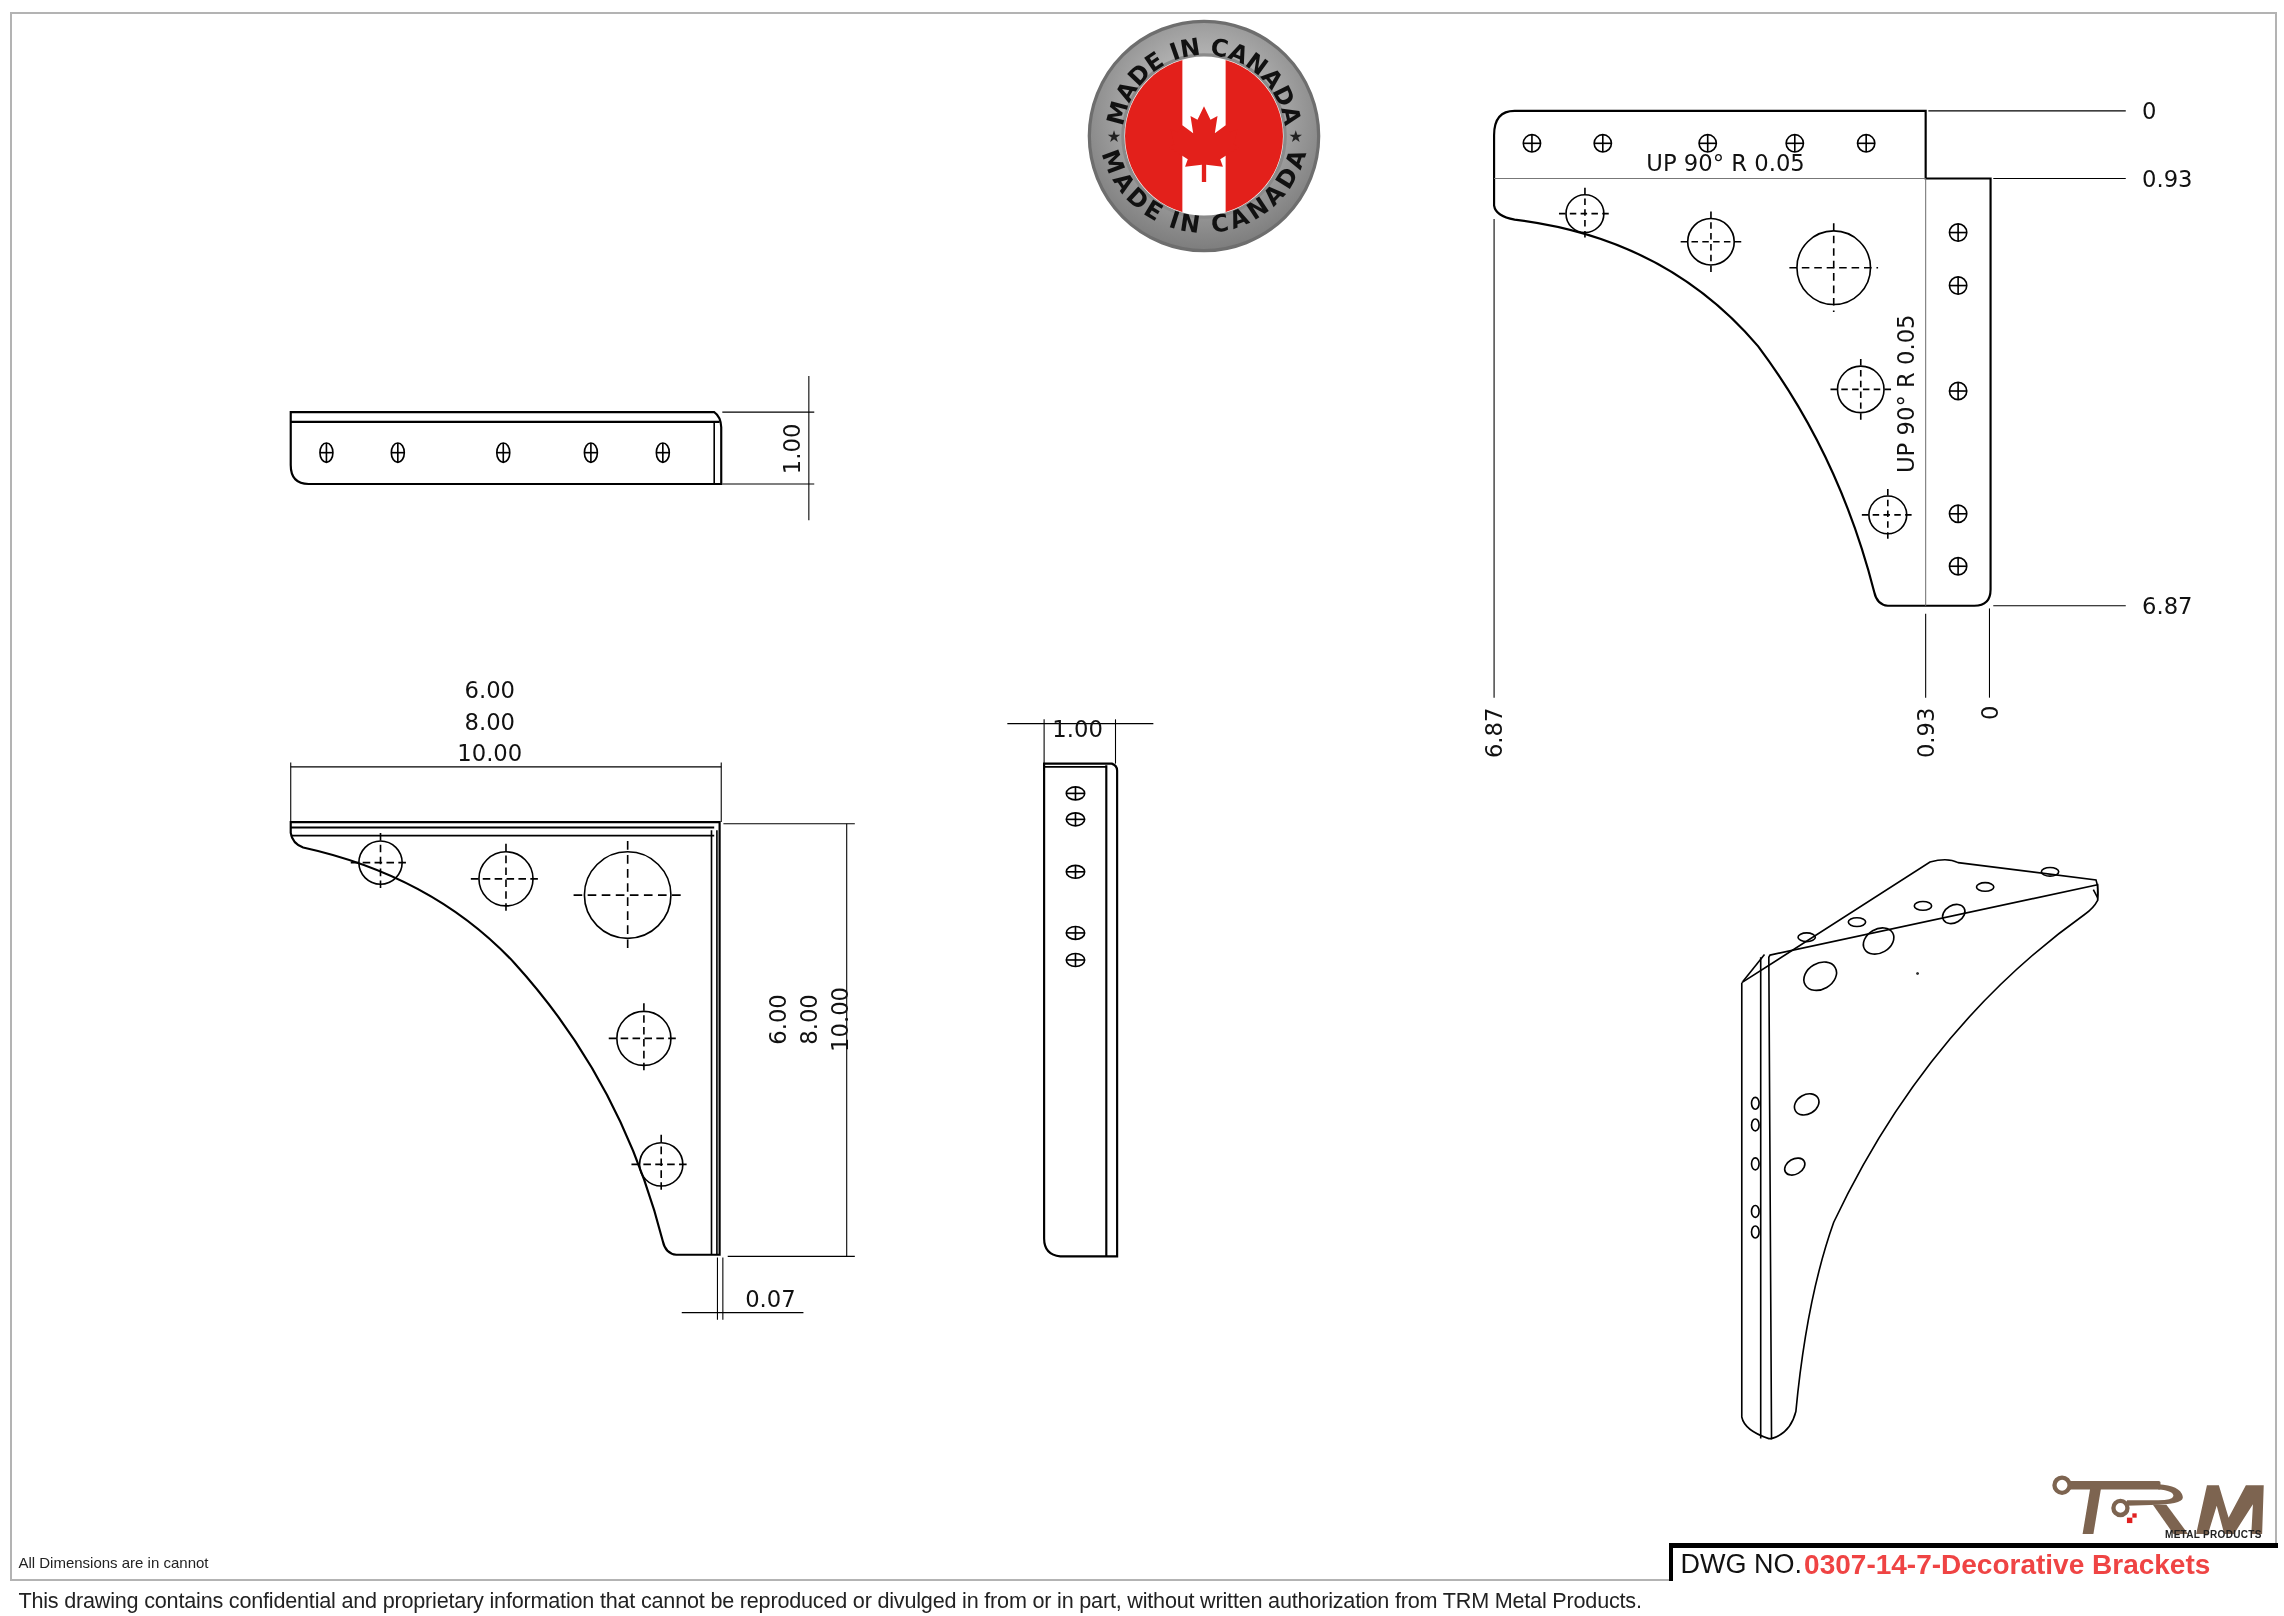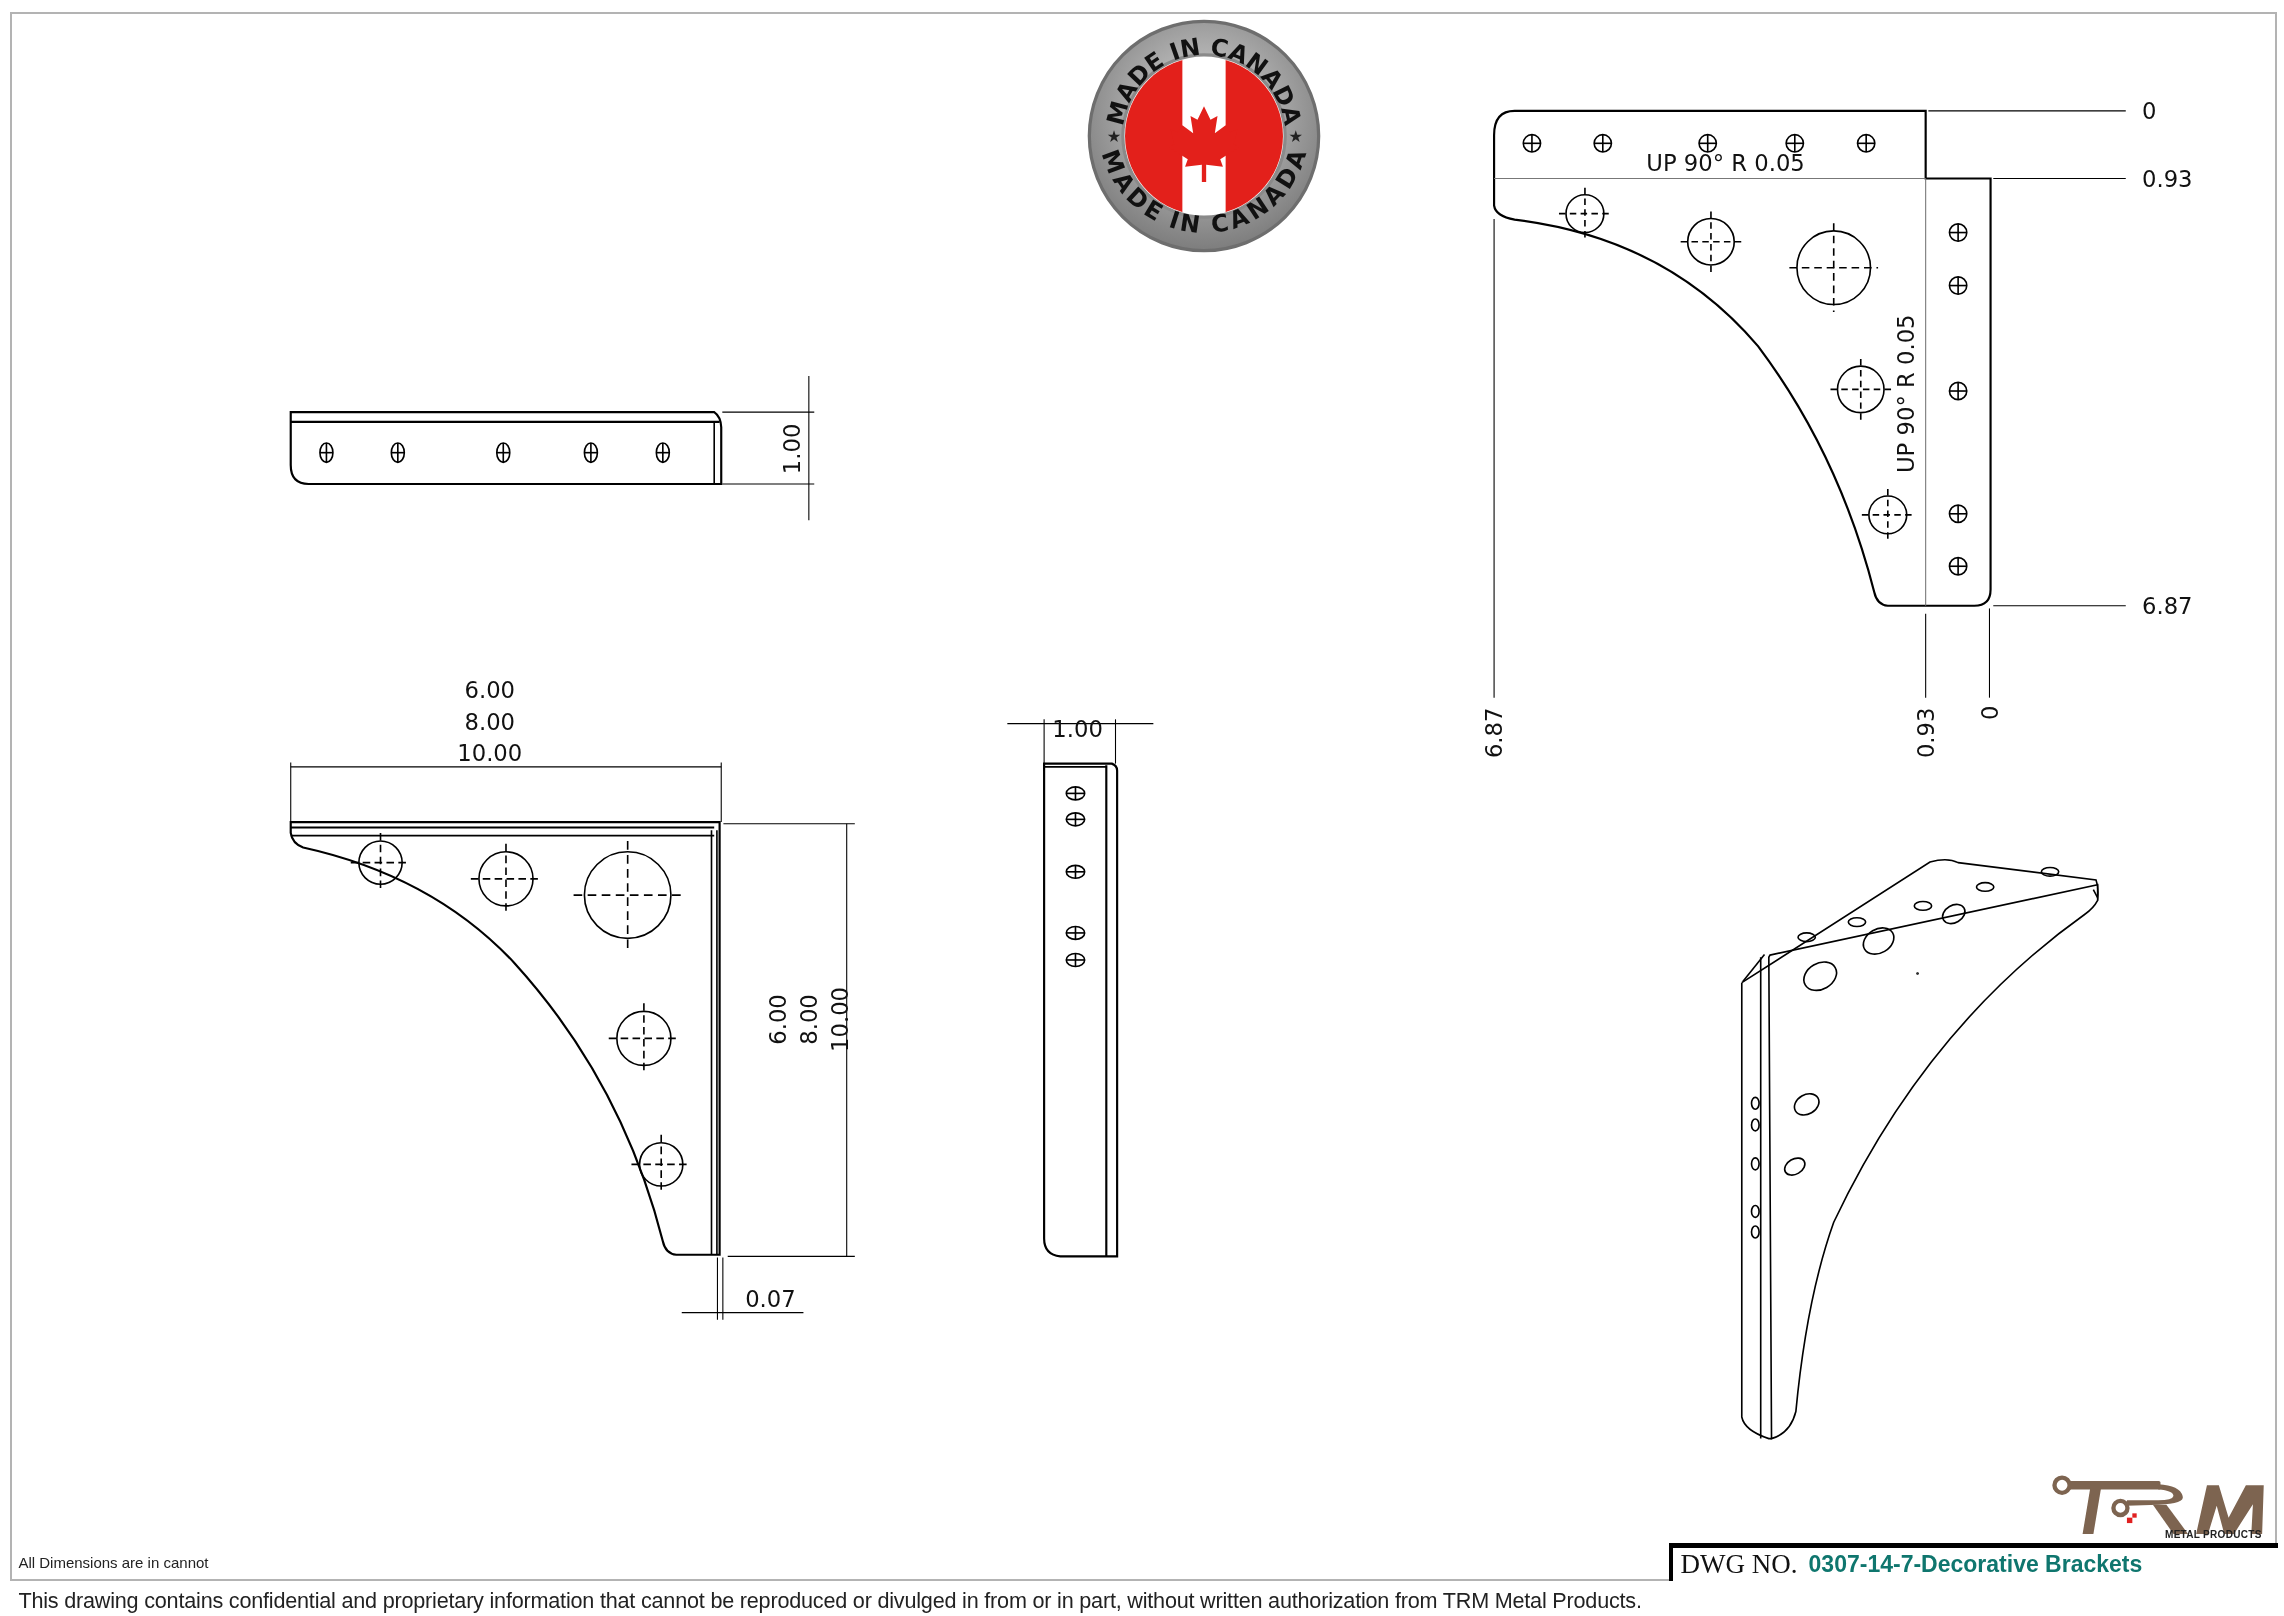--- a/index.html
+++ b/index.html
@@ -3,22 +3,22 @@
 <meta charset="utf-8">
 <style>
   html, body { margin:0; padding:0; background:#ffffff; }
   body { width:2284px; height:1616px; position:relative; overflow:hidden; font-family:"Liberation Sans", sans-serif; }
   .sheet-border { position:absolute; left:9.7px; top:12px; width:2267px; height:1569px; border:2.7px solid #b3b3b3; box-sizing:border-box; }
   svg.drawing { position:absolute; left:0; top:0; }
   .dim-text { font-family:"DejaVu Sans", sans-serif; fill:#111; }
   .note-units { position:absolute; left:18.4px; top:1554px; font-size:15px; color:#222; font-family:"Liberation Sans", sans-serif; }
   .disclaimer { position:absolute; left:18.4px; top:1588px; font-size:21.6px; color:#222; font-family:"Liberation Sans", sans-serif; letter-spacing:-0.2px; }
   .title-block { position:absolute; left:1669px; top:1543px; width:609px; height:38px; border-left:4.3px solid #000; border-top:5.4px solid #000; background:#fff; box-sizing:border-box; display:flex; align-items:center; padding-left:7.6px; }
-  .title-block .dwg-label { font-size:27px; color:#111; font-family:Liberation Serif, serif; margin-right:11px; }
-  .title-block .dwg-number { font-size:23px; font-weight:bold; color:#0f766e; font-family:"Liberation Sans", sans-serif; }
+  .title-block .dwg-label { font-size:27px; color:#111; font-family:Liberation Sans, sans-serif; margin-right:2px; }
+  .title-block .dwg-number { font-size:28px; font-weight:bold; color:#ef4444; font-family:"Liberation Sans", sans-serif; }
   .logo { position:absolute; left:2050px; top:1469px; width:222px; height:73px; }
   .logo-sub { position:absolute; left:2156px; top:1529px; font-size:10px; font-weight:bold; color:#222; font-family:"Liberation Sans", sans-serif; letter-spacing:0.3px;margin-left:9px; }
   .badge { position:absolute; left:1085px; top:17.3px; width:238px; height:238px; }
 </style>
 </head>
 <body>
 
 <div class="sheet-border"></div>
 
 <svg class="badge" viewBox="0 0 440 440">

